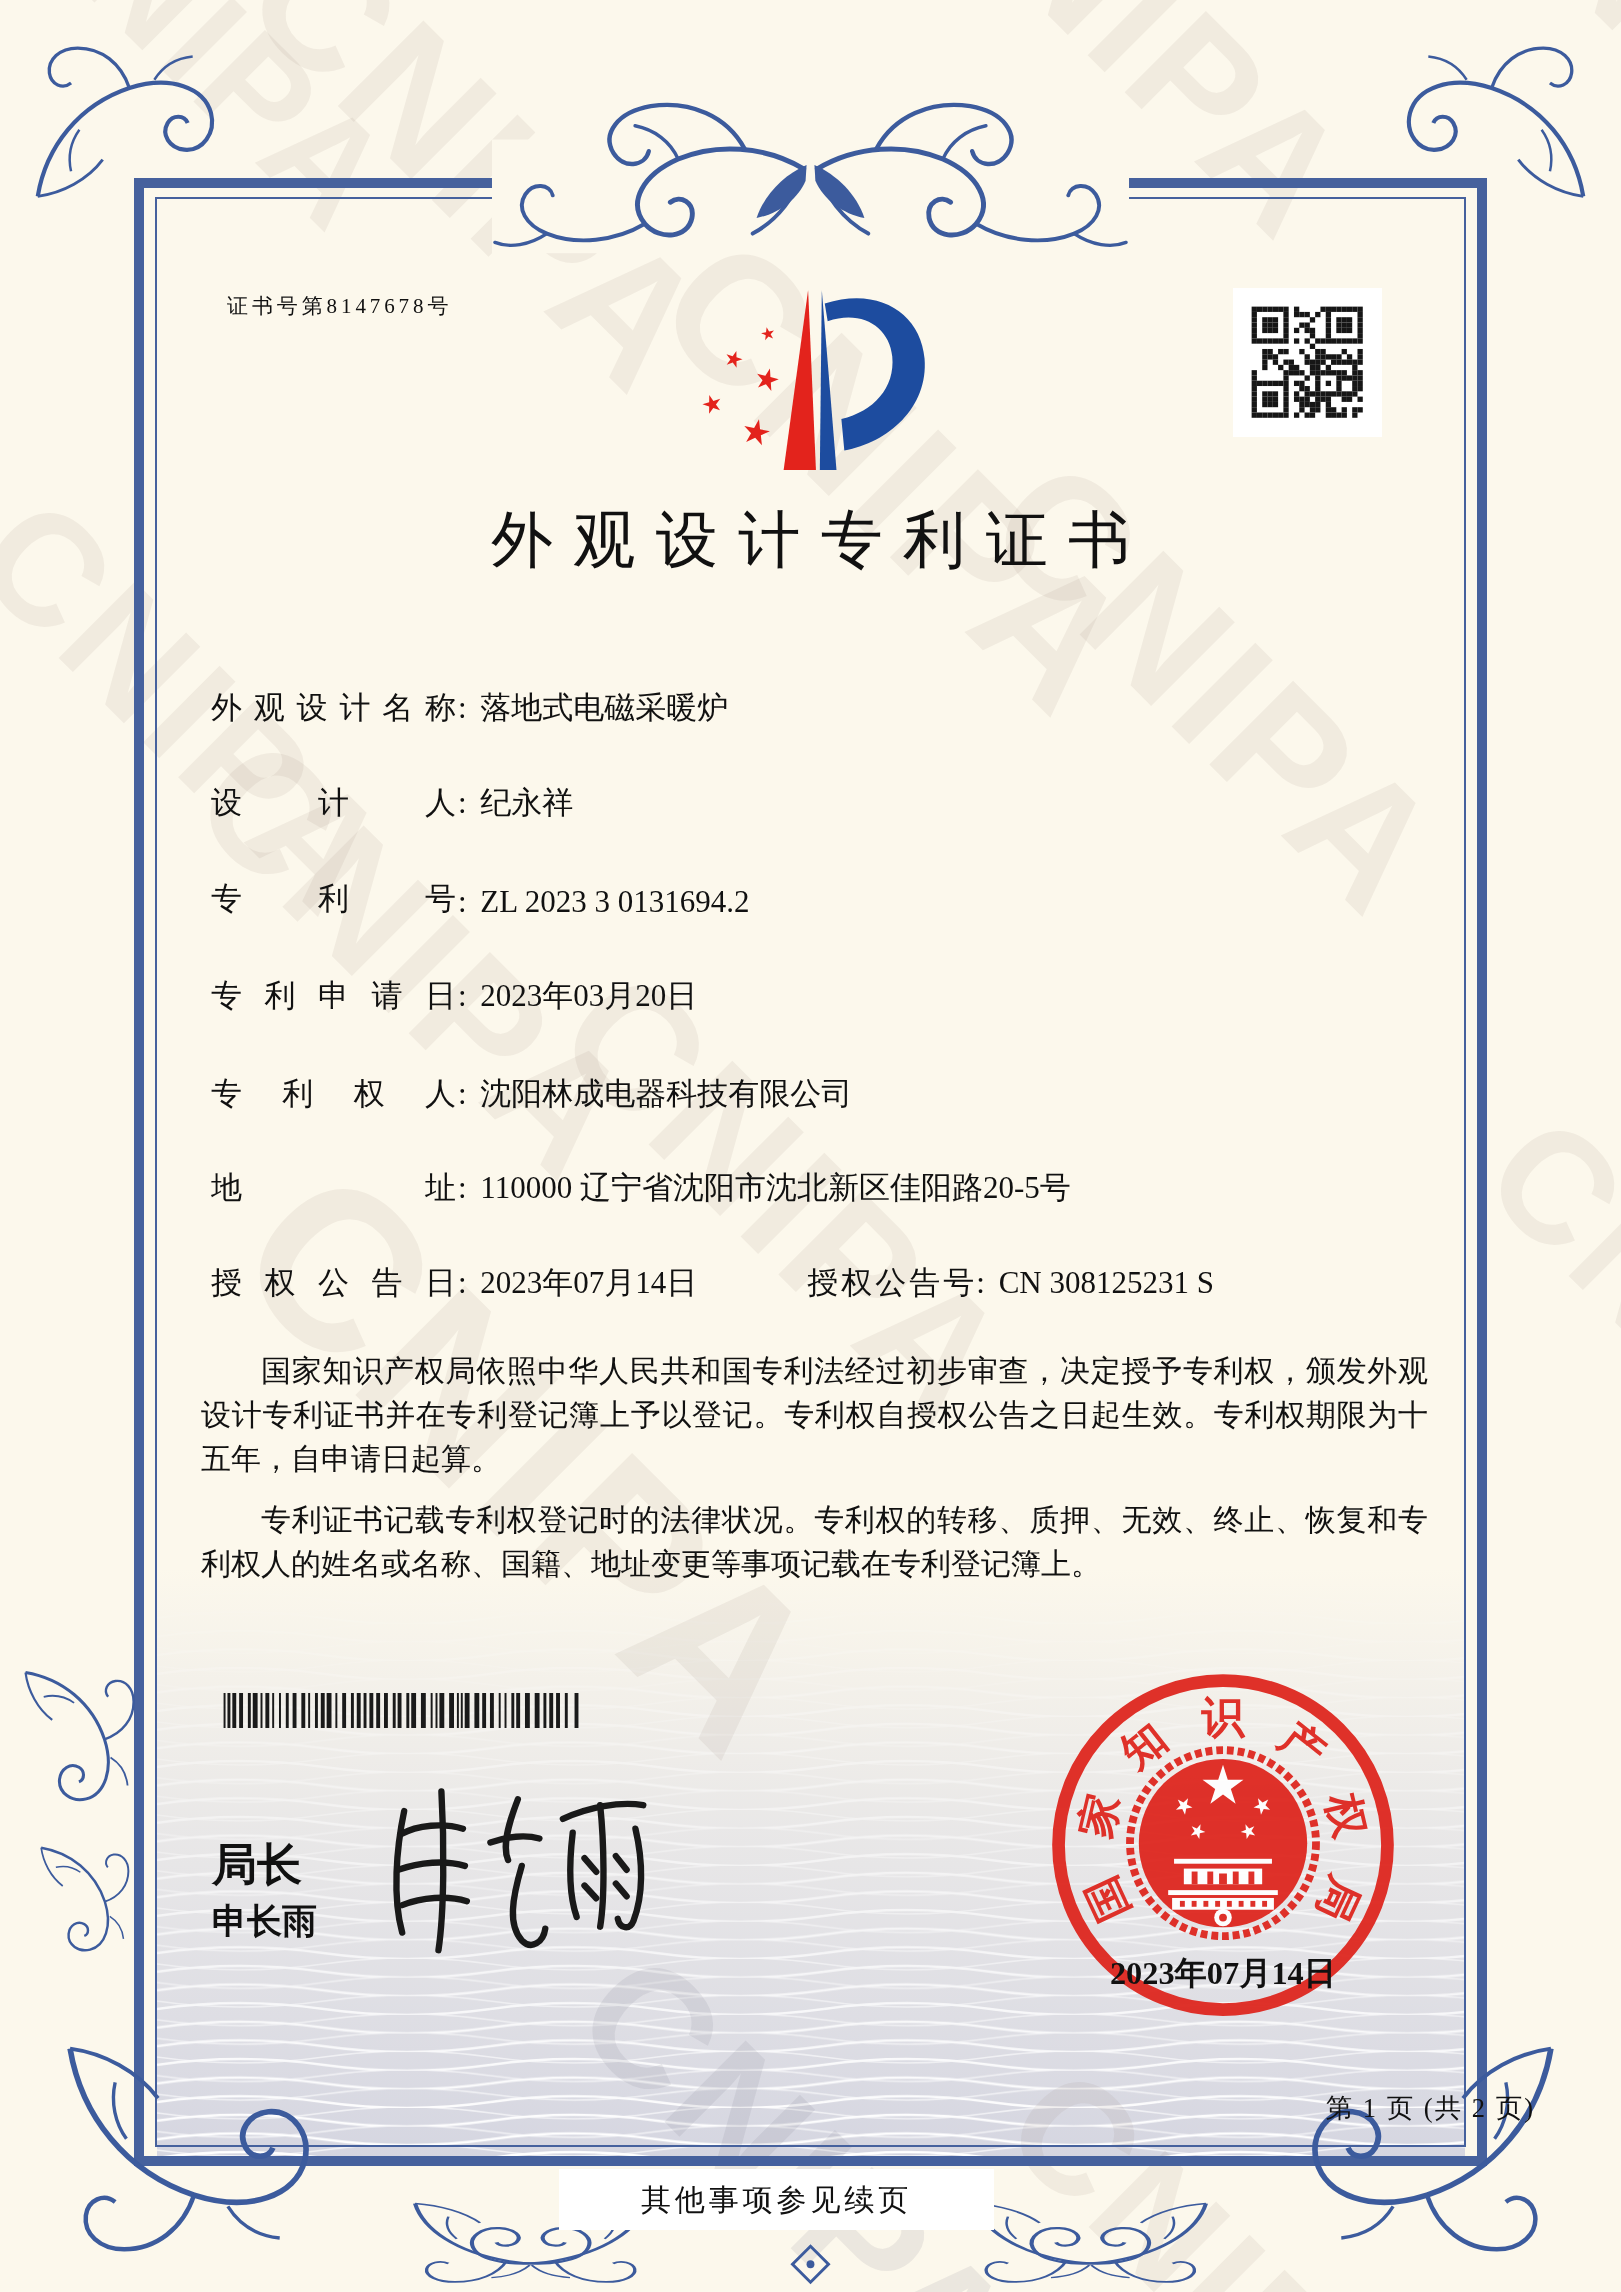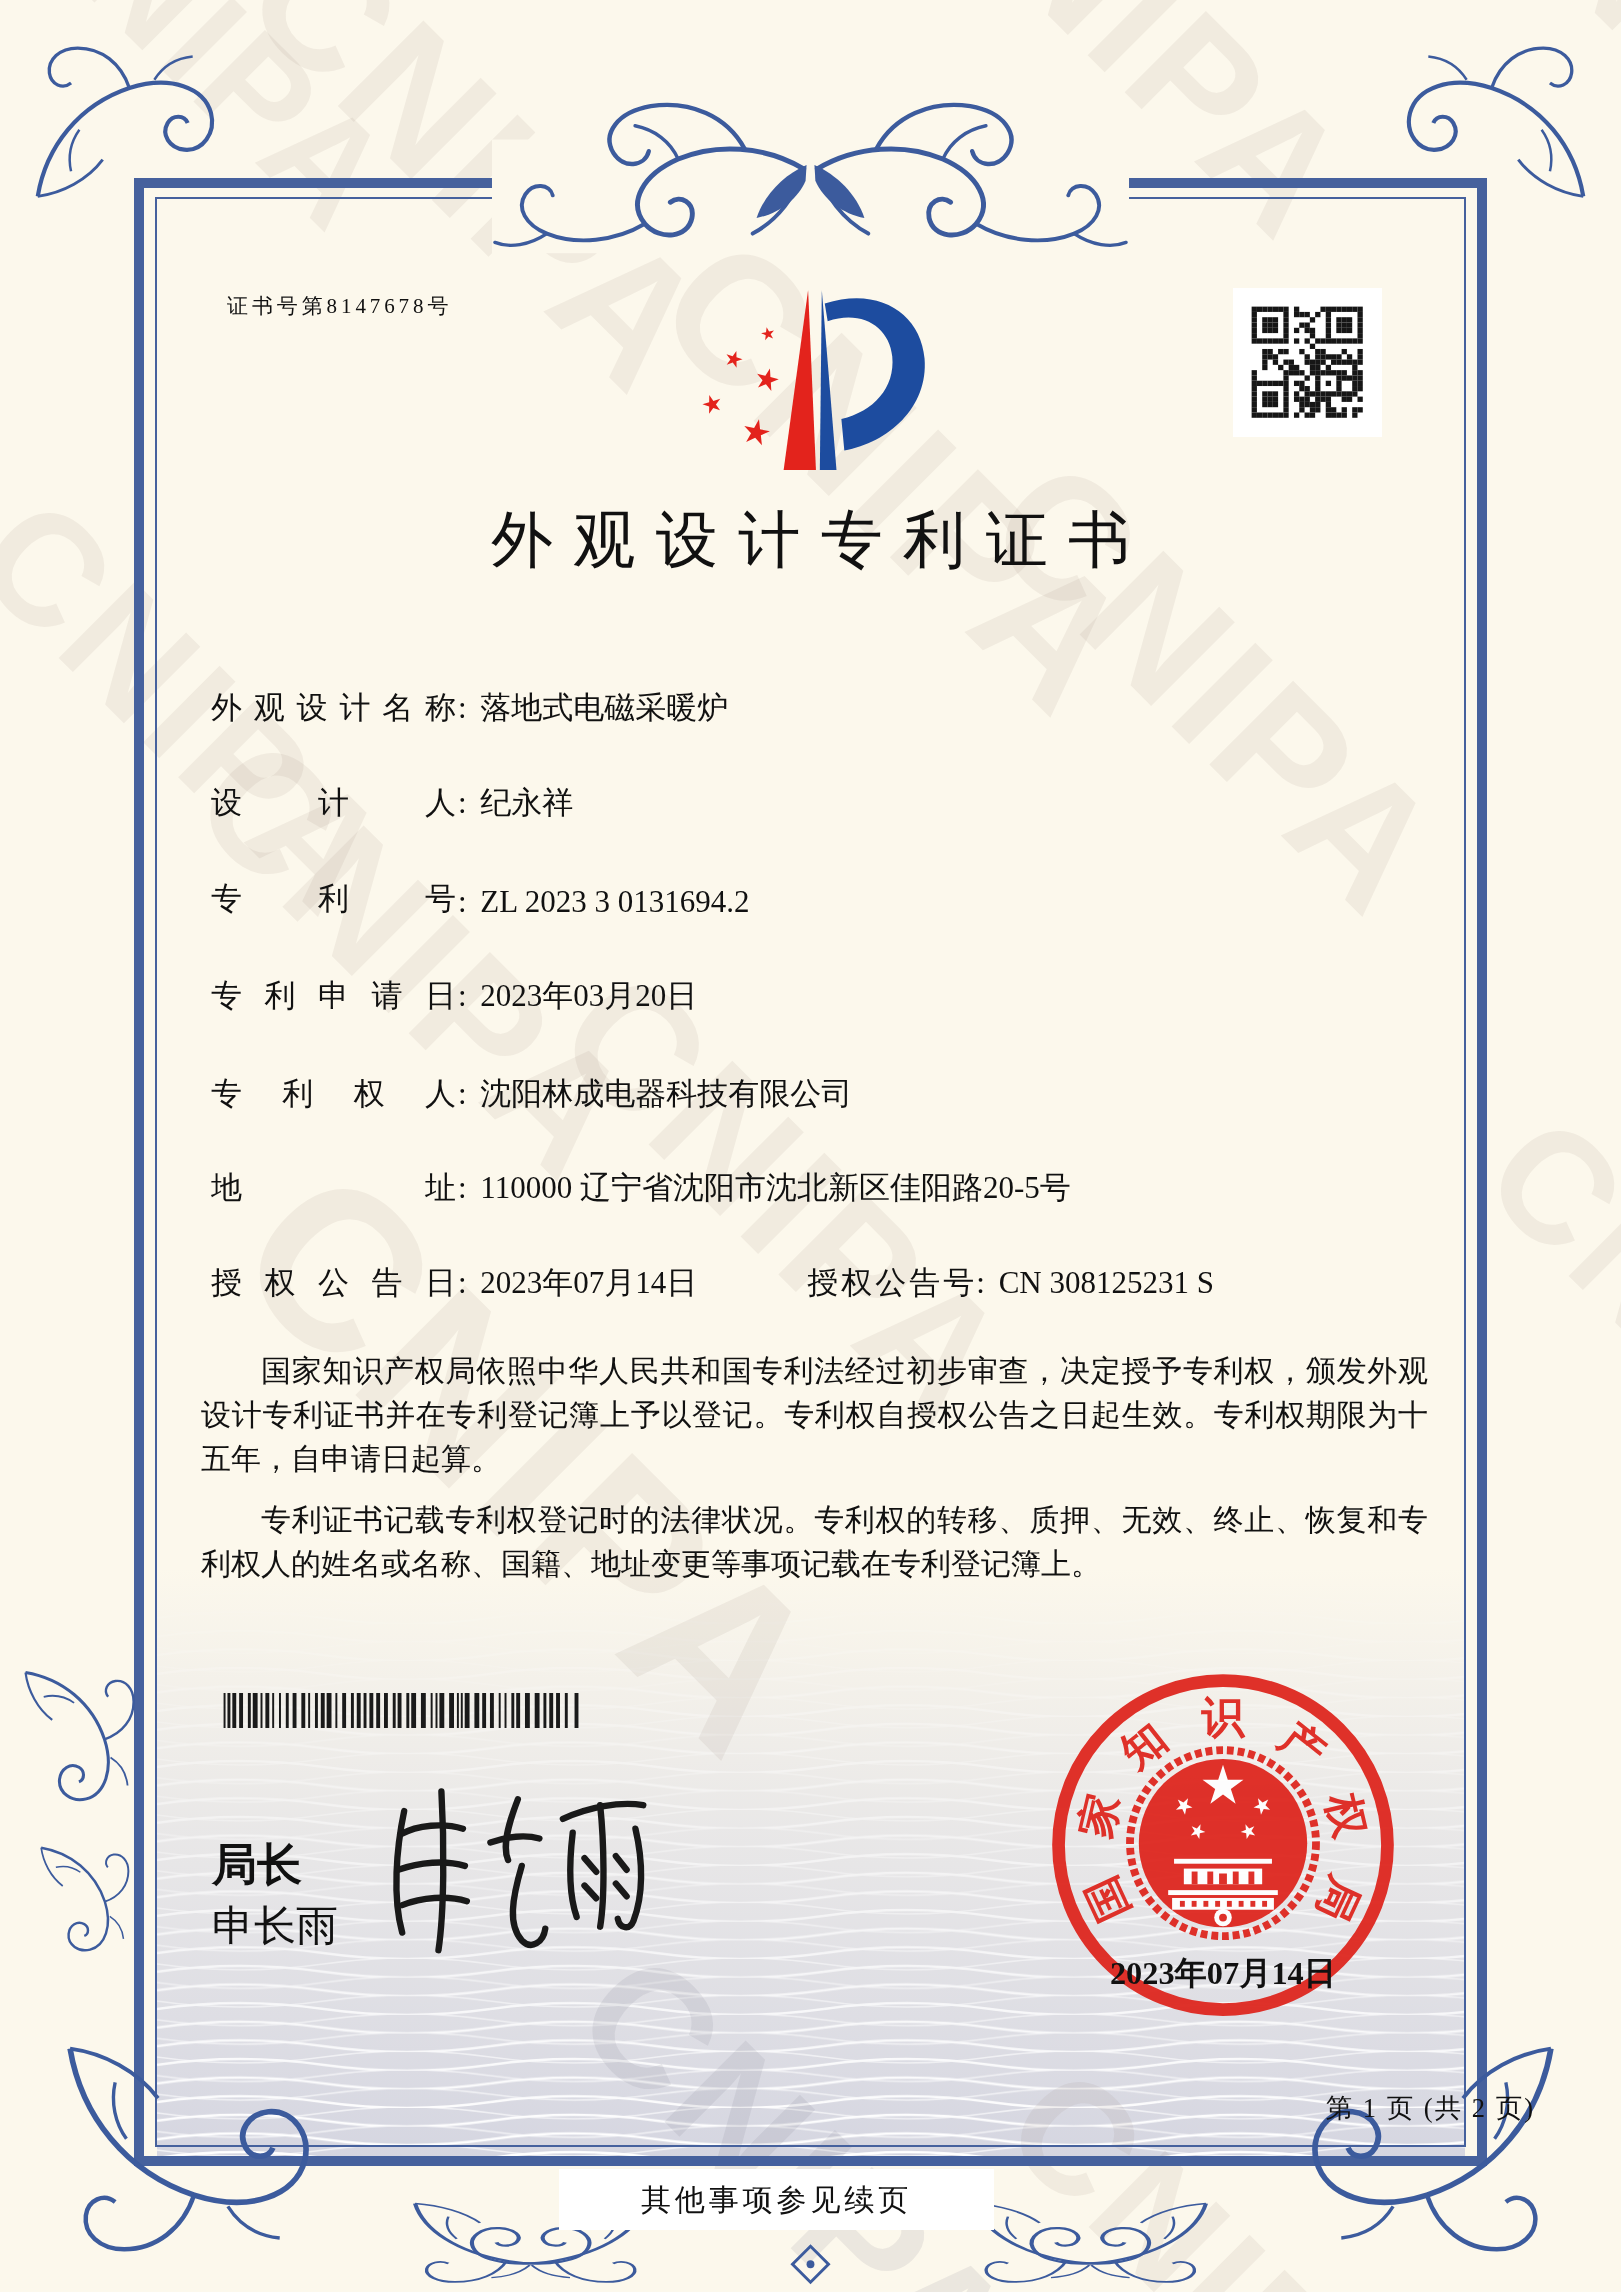--- a/index.html
+++ b/index.html
@@ -25,21 +25,21 @@
   .field-row{position:absolute;left:211px;width:1274px;font-size:31px;white-space:nowrap;}
   .flabel{display:inline-block;width:245px;text-align:justify;text-align-last:justify;vertical-align:bottom;}
   .flabel-right{width:167px;margin-left:110px;}
   .fcolon{margin:0 13.7px 0 2px;}
   .paras{position:absolute;left:201px;top:1349px;width:1227px;font-size:30px;line-height:44px;text-align:justify;}
   .paras p{margin:0 0 16.7px 0;text-indent:2em;}
   .barcode{position:absolute;left:222px;top:1693px;}
   .dir-title{position:absolute;left:212px;top:1835px;font-family:"Liberation Sans","DejaVu Sans",sans-serif;
              font-weight:700;font-size:45px;}
   .dir-name{position:absolute;left:212px;top:1898px;font-family:"Liberation Sans","DejaVu Sans",sans-serif;
-            font-weight:400;font-size:42px;}
+            font-weight:700;font-size:35px;}
   .signature{position:absolute;left:353px;top:1764px;}
   .seal{position:absolute;left:1037px;top:1659px;}
   .seal-char{font-size:44px;font-weight:700;fill:#de231b;}
   .page-ind{position:absolute;left:0;top:2090px;width:1535px;text-align:right;font-size:26.5px;letter-spacing:2px;}
   .note-box{position:absolute;left:559px;top:2169px;width:435px;height:61px;background:#ffffff;
             text-align:center;line-height:61px;font-size:30px;letter-spacing:3.9px;}
 </style>
 </head>
 <body>
 

